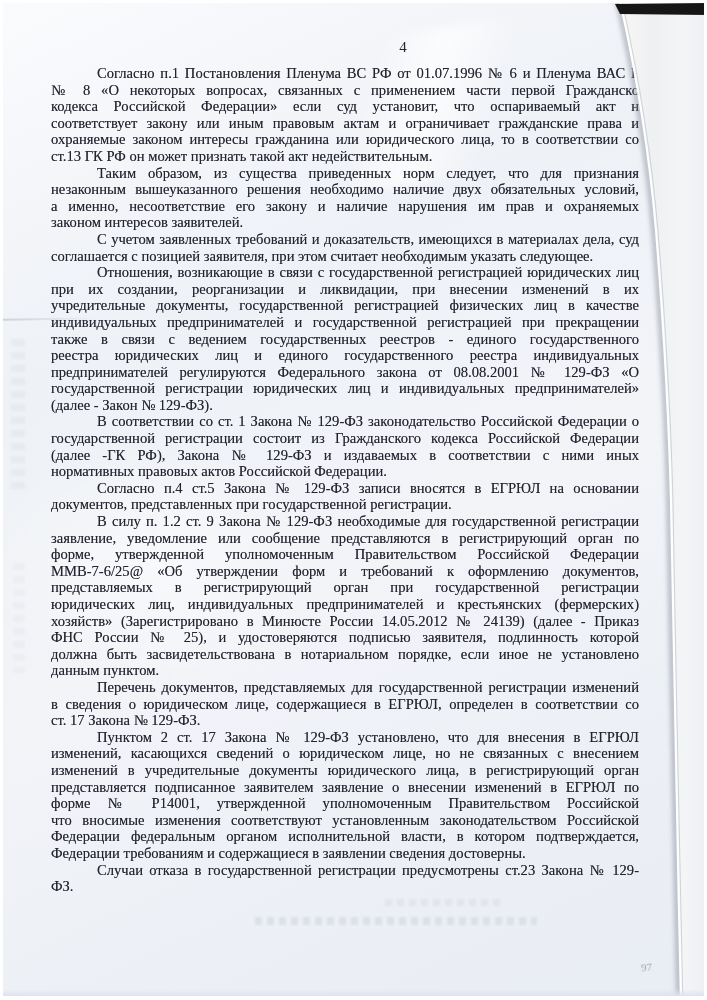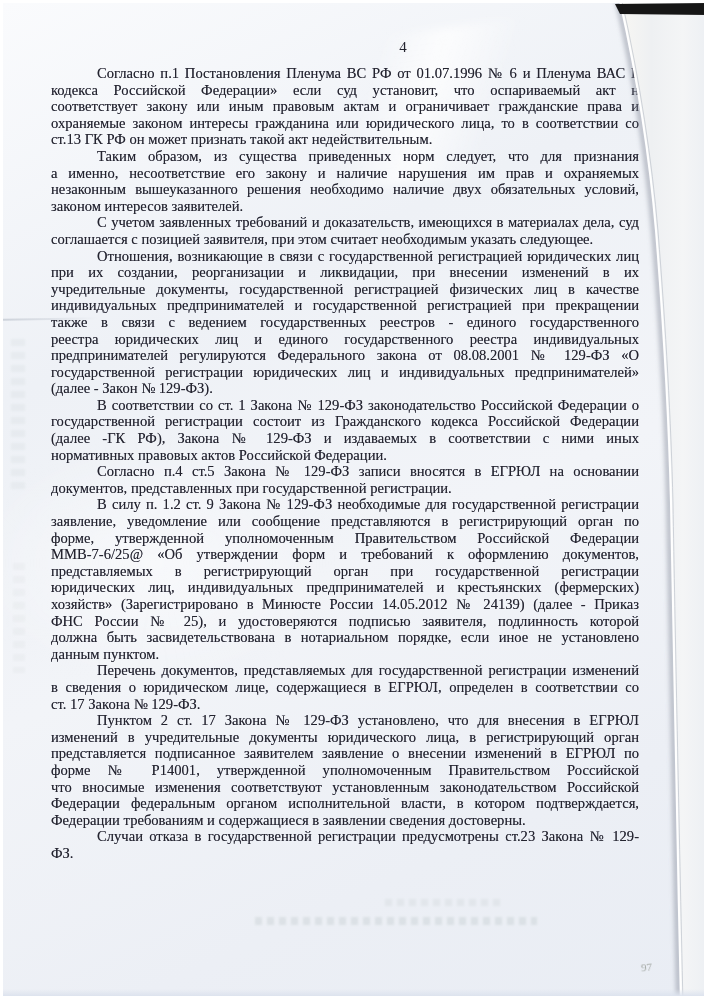--- a/index.html
+++ b/index.html
@@ -78,27 +78,28 @@
 
 <div class="scan">
   <div class="sheen"></div>
   <div class="sheen2"></div>
   <div class="crease-line"></div>
 
   <div class="page-number">4</div>
 
   <div class="text-body">
       <div class="line first">Согласно п.1 Постановления Пленума ВС РФ от 01.07.1996 № 6 и Пленума ВАС Р</div>
+      <div class="line">№ 8 «О некоторых вопросах, связанных с применением части первой Гражданско</div>
       <div class="line">кодекса Российской Федерации» если суд установит, что оспариваемый акт н</div>
       <div class="line">соответствует закону или иным правовым актам и ограничивает гражданские права и</div>
       <div class="line">охраняемые законом интересы гражданина или юридического лица, то в соответствии со</div>
       <div class="line last">ст.13 ГК РФ он может признать такой акт недействительным.</div>
       <div class="line first">Таким образом, из существа приведенных норм следует, что для признания</div>
+      <div class="line">незаконным вышеуказанного решения необходимо наличие двух обязательных условий,</div>
       <div class="line">а именно, несоответствие его закону и наличие нарушения им прав и охраняемых</div>
-      <div class="line">незаконным вышеуказанного решения необходимо наличие двух обязательных условий,</div>
       <div class="line last">законом интересов заявителей.</div>
       <div class="line first">С учетом заявленных требований и доказательств, имеющихся в материалах дела, суд</div>
       <div class="line last">соглашается с позицией заявителя, при этом считает необходимым указать следующее.</div>
       <div class="line first">Отношения, возникающие в связи с государственной регистрацией юридических лиц</div>
       <div class="line">при их создании, реорганизации и ликвидации, при внесении изменений в их</div>
       <div class="line">учредительные документы, государственной регистрацией физических лиц в качестве</div>
       <div class="line">индивидуальных предпринимателей и государственной регистрацией при прекращении</div>
       <div class="line">также в связи с ведением государственных реестров - единого государственного</div>
       <div class="line">реестра юридических лиц и единого государственного реестра индивидуальных</div>
       <div class="line">предпринимателей регулируются Федерального закона от 08.08.2001 № 129-ФЗ «О</div>
@@ -117,20 +118,21 @@
       <div class="line">представляемых в регистрирующий орган при государственной регистрации</div>
       <div class="line">юридических лиц, индивидуальных предпринимателей и крестьянских (фермерских)</div>
       <div class="line">хозяйств» (Зарегистрировано в Минюсте России 14.05.2012 № 24139) (далее - Приказ</div>
       <div class="line">ФНС России № 25), и удостоверяются подписью заявителя, подлинность которой</div>
       <div class="line">должна быть засвидетельствована в нотариальном порядке, если иное не установлено</div>
       <div class="line last">данным пунктом.</div>
       <div class="line first">Перечень документов, представляемых для государственной регистрации изменений</div>
       <div class="line">в сведения о юридическом лице, содержащиеся в ЕГРЮЛ, определен в соответствии со</div>
       <div class="line last">ст. 17 Закона № 129-ФЗ.</div>
       <div class="line first">Пунктом 2 ст. 17 Закона № 129-ФЗ установлено, что для внесения в ЕГРЮЛ</div>
+      <div class="line">изменений, касающихся сведений о юридическом лице, но не связанных с внесением</div>
       <div class="line">изменений в учредительные документы юридического лица, в регистрирующий орган</div>
       <div class="line">представляется подписанное заявителем заявление о внесении изменений в ЕГРЮЛ по</div>
       <div class="line">форме № Р14001, утвержденной уполномоченным Правительством Российской</div>
       <div class="line">что вносимые изменения соответствуют установленным законодательством Российской</div>
       <div class="line">Федерации федеральным органом исполнительной власти, в котором подтверждается,</div>
       <div class="line last">Федерации требованиям и содержащиеся в заявлении сведения достоверны.</div>
       <div class="line first">Случаи отказа в государственной регистрации предусмотрены ст.23 Закона № 129-</div>
       <div class="line last">ФЗ.</div>
     </div>
 

